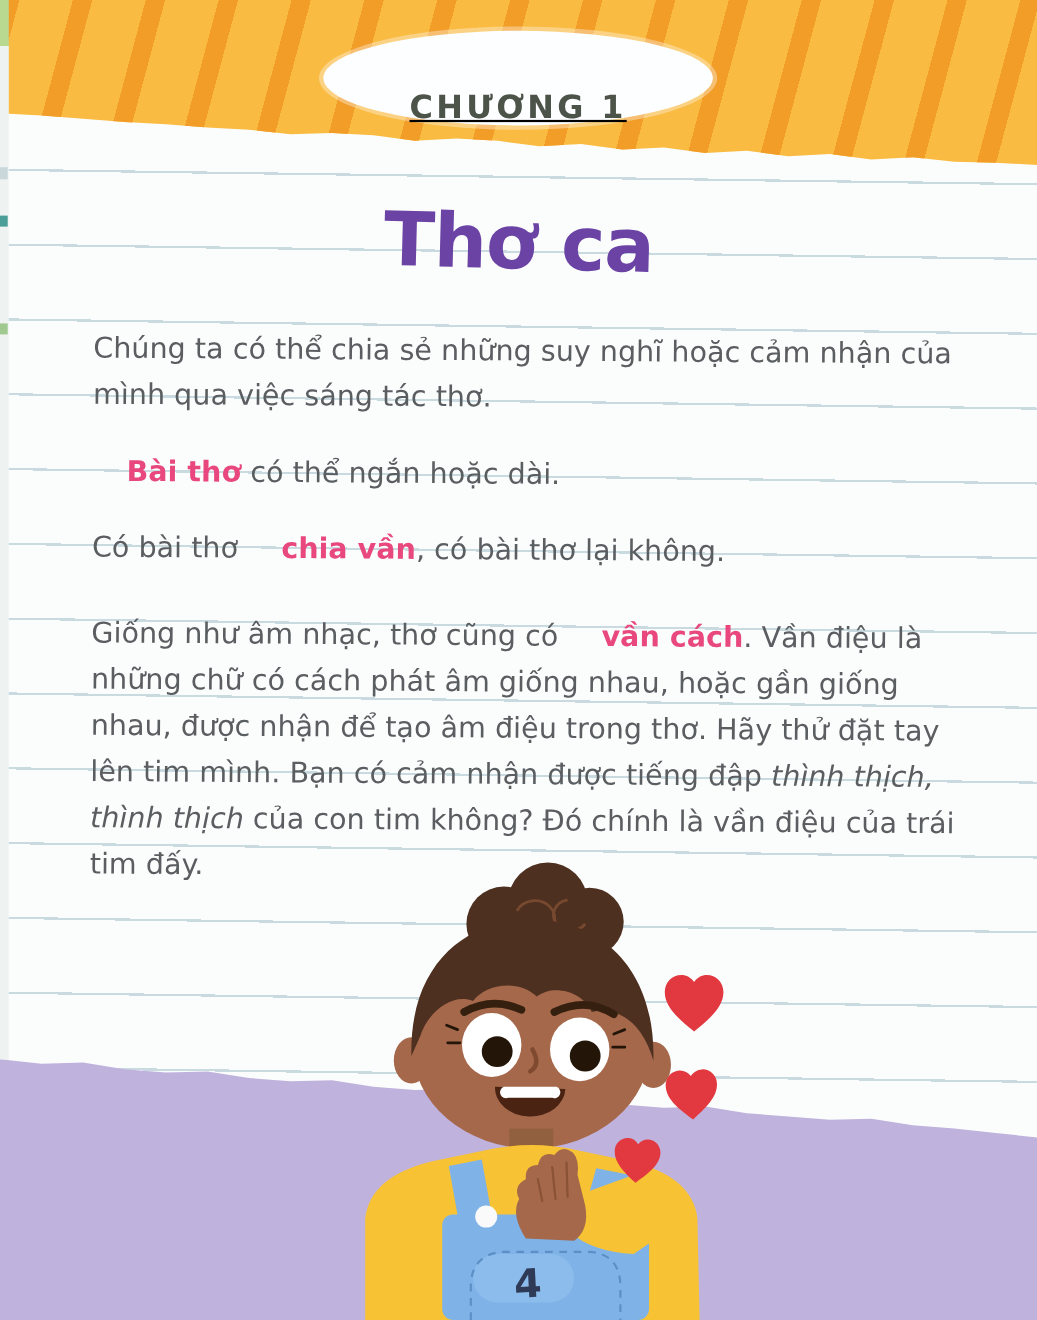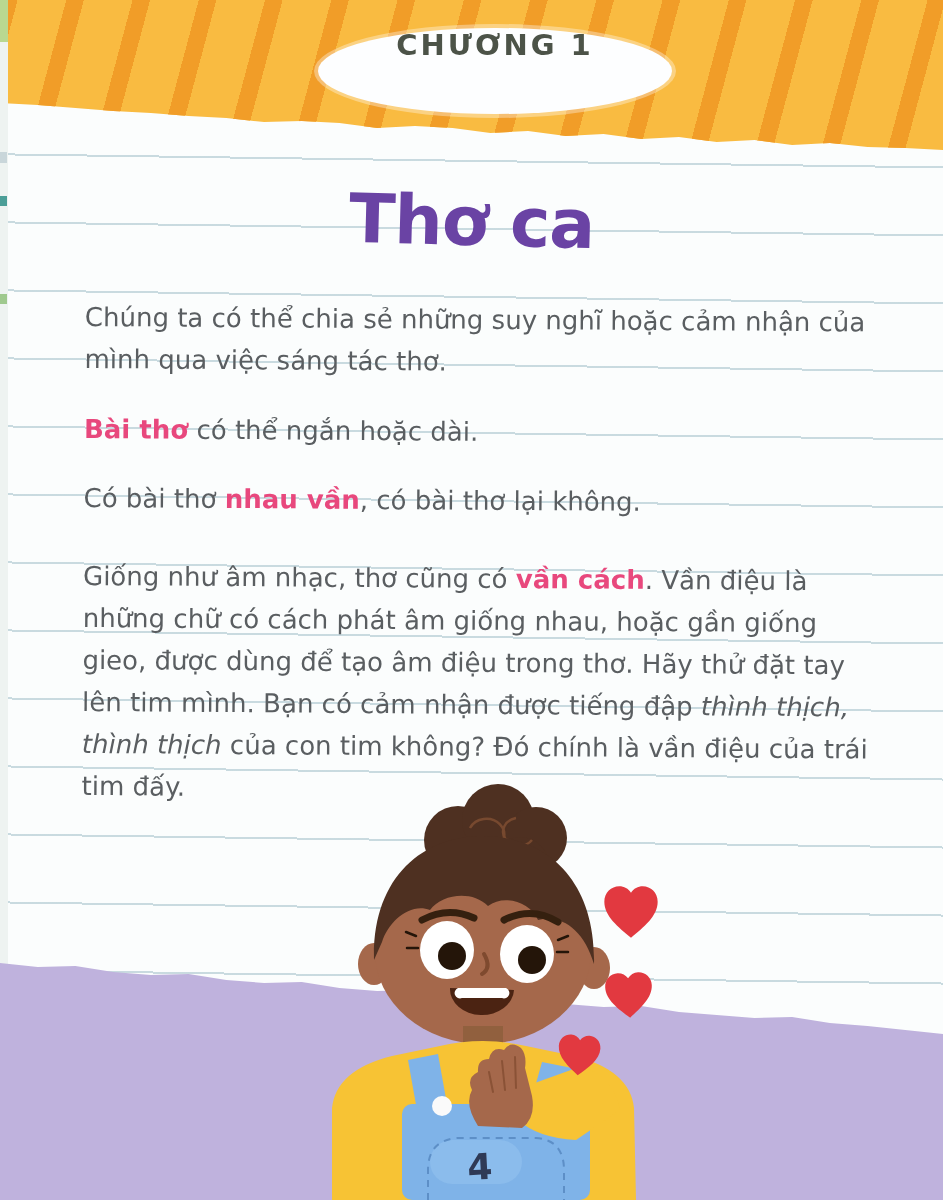--- a/index.html
+++ b/index.html
@@ -28,24 +28,25 @@
     background:
       repeating-linear-gradient(105deg,
         #f19d28 0 17px, rgba(0,0,0,0) 17px 64px),
       #f9bb41;
     clip-path:polygon(0 0,100% 0,100% 150px,96% 148px,92% 147px,88% 143px,
       84% 145px,80% 140px,76% 142px,72% 137px,68% 139px,64% 134px,60% 136px,
       56% 131px,52% 133px,48% 128px,44% 126px,40% 128px,36% 123px,32% 121px,
       28% 122px,24% 118px,20% 116px,16% 113px,12% 111px,8% 108px,4% 105px,0 103px);
   }
   .chapter-badge{
-    position:absolute;left:318px;top:28px;width:354px;height:86px;z-index:5;
+    position:absolute;left:294px;top:28px;width:354px;height:86px;z-index:5;
     background:#fdfeff;border-radius:50%;
-    display:flex;align-items:flex-start;justify-content:center;
+    display:flex;align-items:flex-end;justify-content:center;
     box-shadow:0 0 0 4px rgba(255,255,255,.35);
+    text-decoration:underline;
   }
   .chapter-badge span{
     color:#4c5348;font-size:29px;font-weight:700;letter-spacing:3px;
     font-family:"DejaVu Sans",sans-serif;
   }
   .page-title{
     position:absolute;left:0;top:182px;width:943px;text-align:center;z-index:3;
   }
   .page-title span{
     display:inline-block;color:#6a43a4;font-weight:800;font-size:68px;
@@ -54,21 +55,21 @@
   }
   .body-text{
     position:absolute;left:85px;top:296px;width:800px;z-index:3;
     color:#5a5e61;font-size:26px;line-height:42px;
     transform:rotate(0.4deg);transform-origin:0 0;
     font-family:"DejaVu Sans","Liberation Sans",sans-serif;
   }
   .body-text p{margin:0 0 28px 0;}
   .body-text p.gap{margin-bottom:27px;}
   .body-text p.big-gap{margin-bottom:36px;}
-  .hl{color:#e8487d;font-weight:700;}
+  .hl{color:#e8487d;font-weight:700;margin-left:31px;}
   .it{font-style:italic;}
   
   .purple-band{
     position:absolute;left:0;top:950px;width:943px;height:250px;z-index:8;
     background:#bfb2dd;
     clip-path:polygon(0 13px,4% 17px,8% 16px,12% 22px,16% 25px,20% 24px,
       24% 30px,28% 33px,32% 32px,36% 38px,40% 41px,44% 40px,48% 46px,
       52% 49px,56% 48px,60% 54px,64% 57px,68% 56px,72% 62px,76% 65px,
       80% 68px,84% 67px,88% 73px,92% 76px,96% 80px,100% 84px,
       100% 250px,0 250px);
@@ -97,22 +98,22 @@
     <span>CHƯƠNG 1</span>
   </div>
 
   <div class="page-title">
     <span>Thơ ca</span>
   </div>
 
   <div class="body-text">
     <p>Chúng ta có thể chia sẻ những suy nghĩ hoặc cảm nhận của mình qua việc sáng tác thơ.</p>
     <p class="gap"><span class="hl">Bài thơ</span><span> có thể ngắn hoặc dài.</span></p>
-    <p class="big-gap"><span>Có bài thơ </span><span class="hl">nhau vần</span><span>, có bài thơ lại không.</span></p>
-    <p><span>Giống như âm nhạc, thơ cũng có </span><span class="hl">vần cách</span><span>. Vần điệu là những chữ có cách phát âm giống nhau, hoặc gần giống gieo, được dùng để tạo âm điệu trong thơ. Hãy thử đặt tay lên tim mình. Bạn có cảm nhận được tiếng đập </span><span class="it">thình thịch, thình thịch</span><span> của con tim không? Đó chính là vần điệu của trái tim đấy.</span></p>
+    <p class="big-gap"><span>Có bài thơ </span><span class="hl">chia vần</span><span>, có bài thơ lại không.</span></p>
+    <p><span>Giống như âm nhạc, thơ cũng có </span><span class="hl">vần cách</span><span>. Vần điệu là những chữ có cách phát âm giống nhau, hoặc gần giống nhau, được nhận để tạo âm điệu trong thơ. Hãy thử đặt tay lên tim mình. Bạn có cảm nhận được tiếng đập </span><span class="it">thình thịch, thình thịch</span><span> của con tim không? Đó chính là vần điệu của trái tim đấy.</span></p>
   </div>
 
   <div class="purple-band"></div>
 
   <svg class="girl" width="430" height="422" viewBox="0 0 430 422">
 
     <g>
       <circle cx="178" cy="62" r="34" fill="#4e3021"></circle>
       <circle cx="218" cy="42" r="36" fill="#4e3021"></circle>
       <circle cx="256" cy="60" r="31" fill="#4e3021"></circle>

